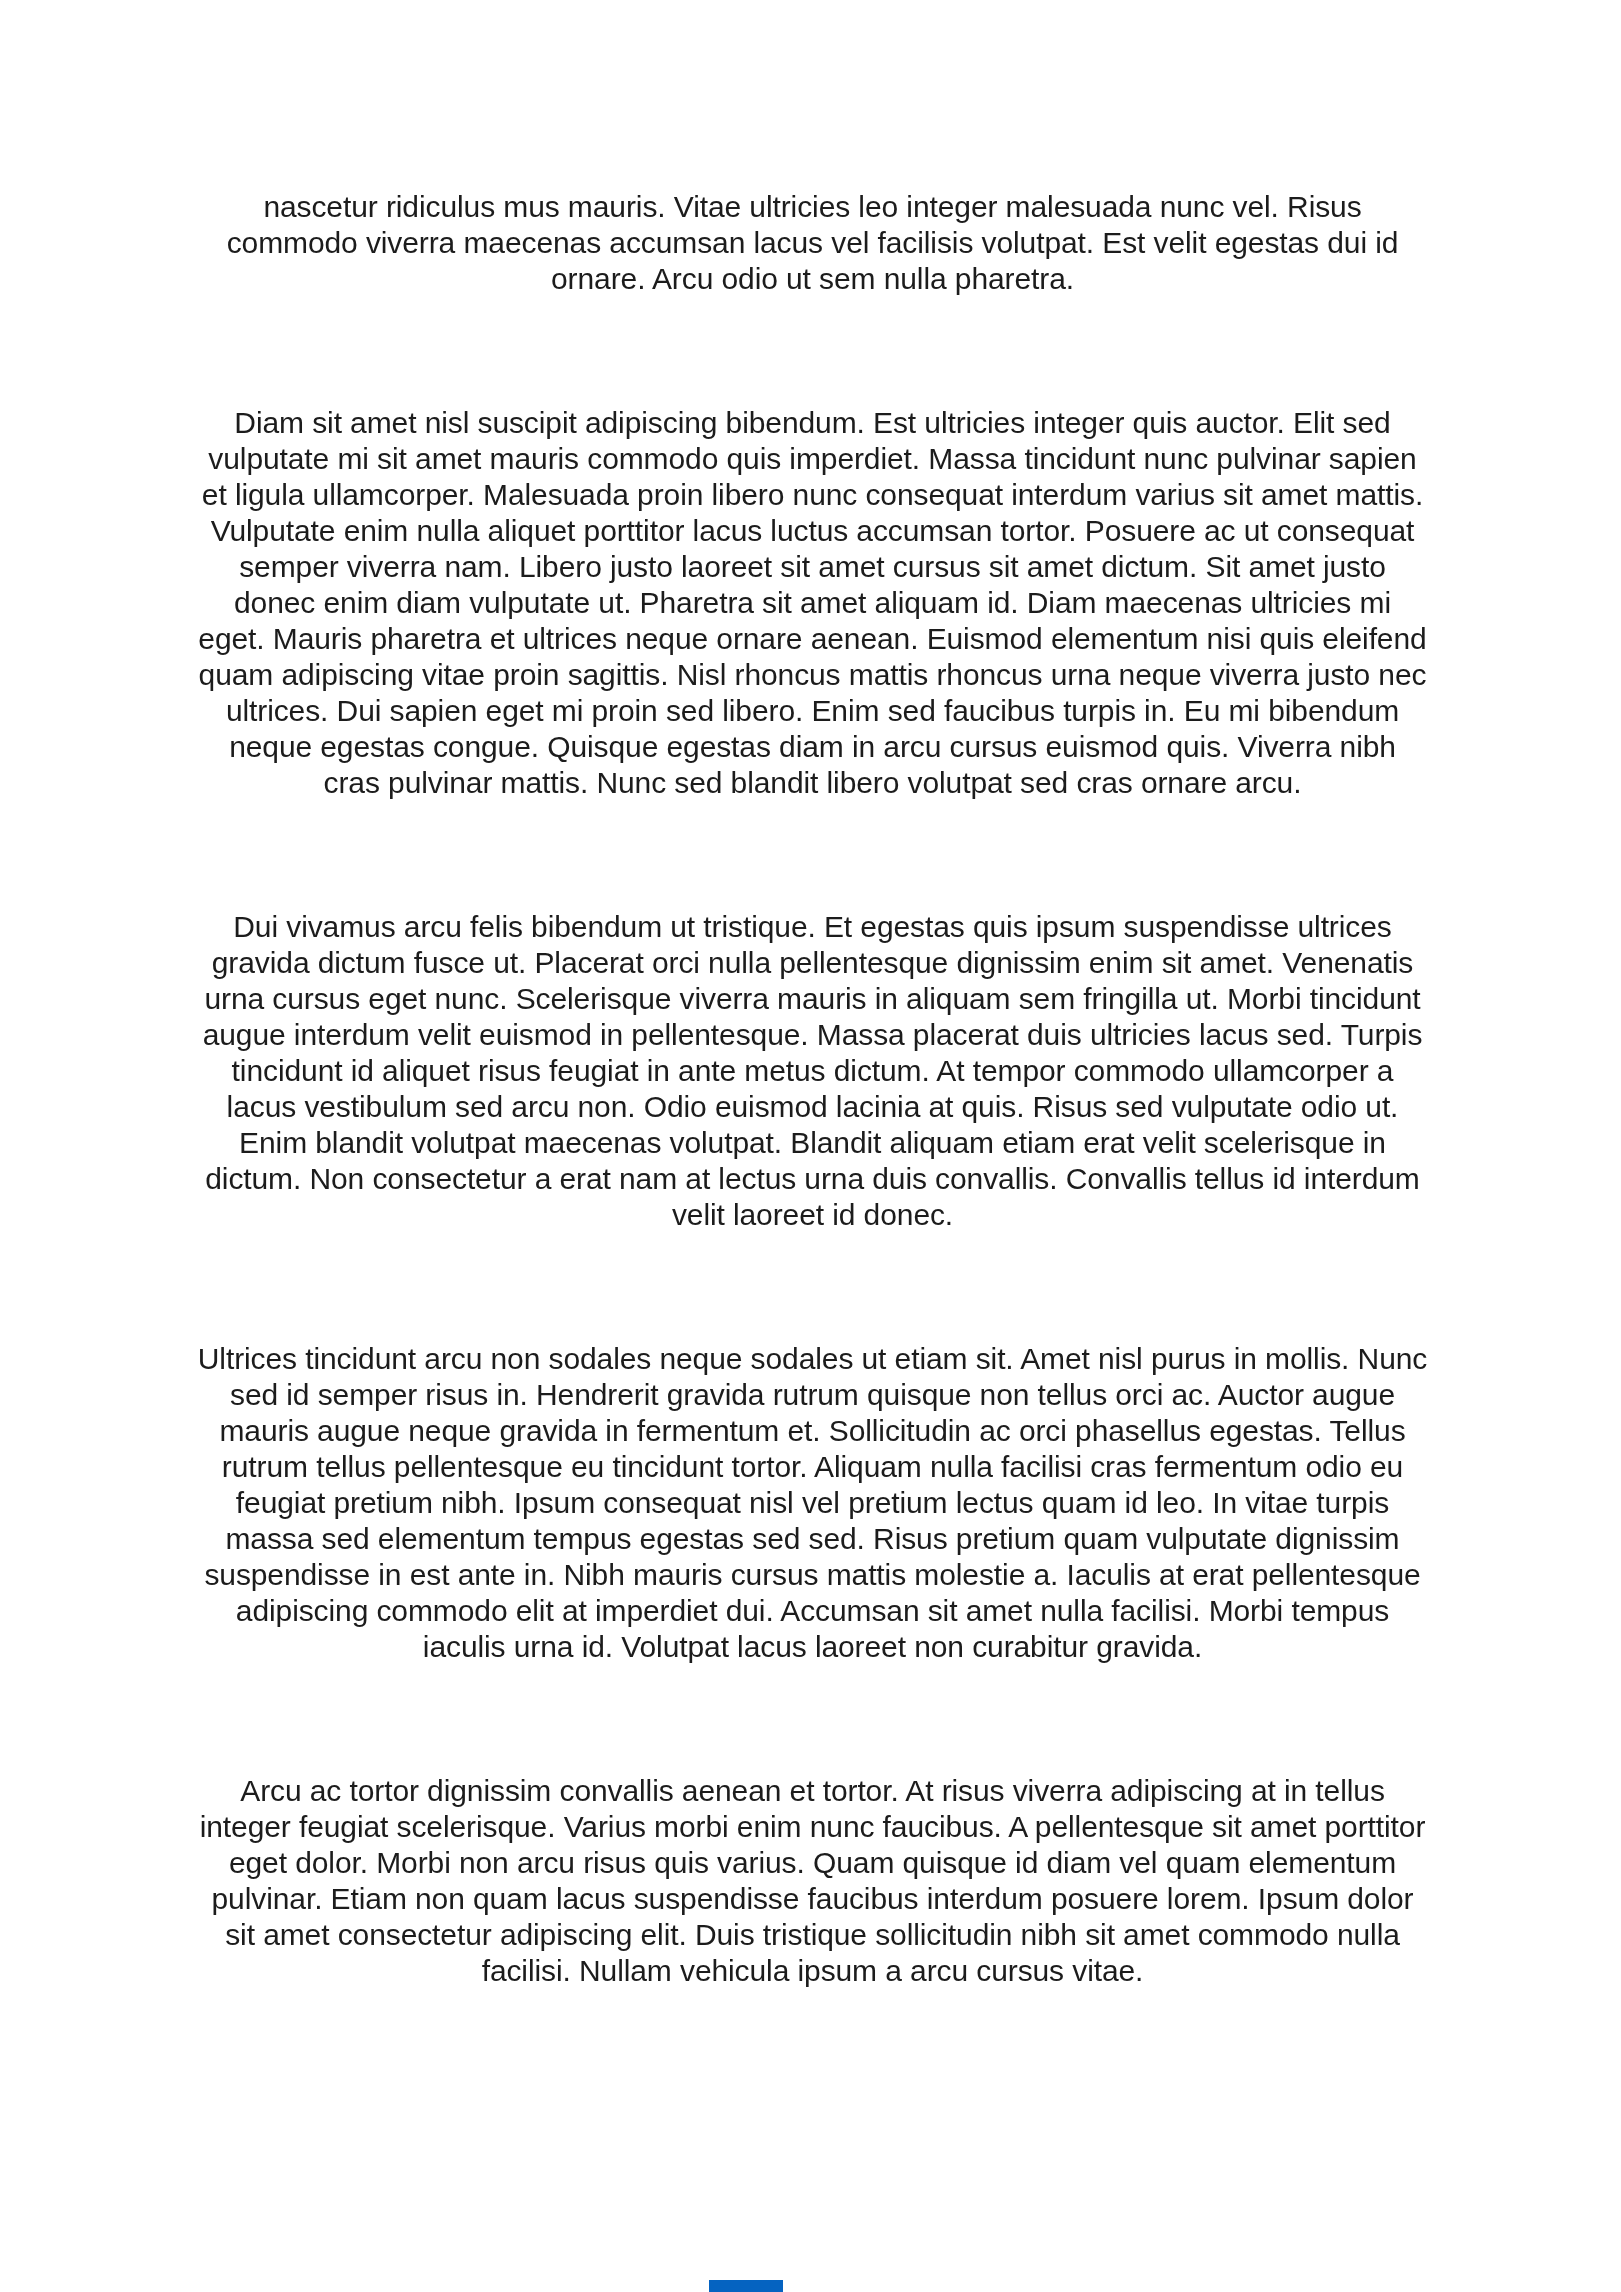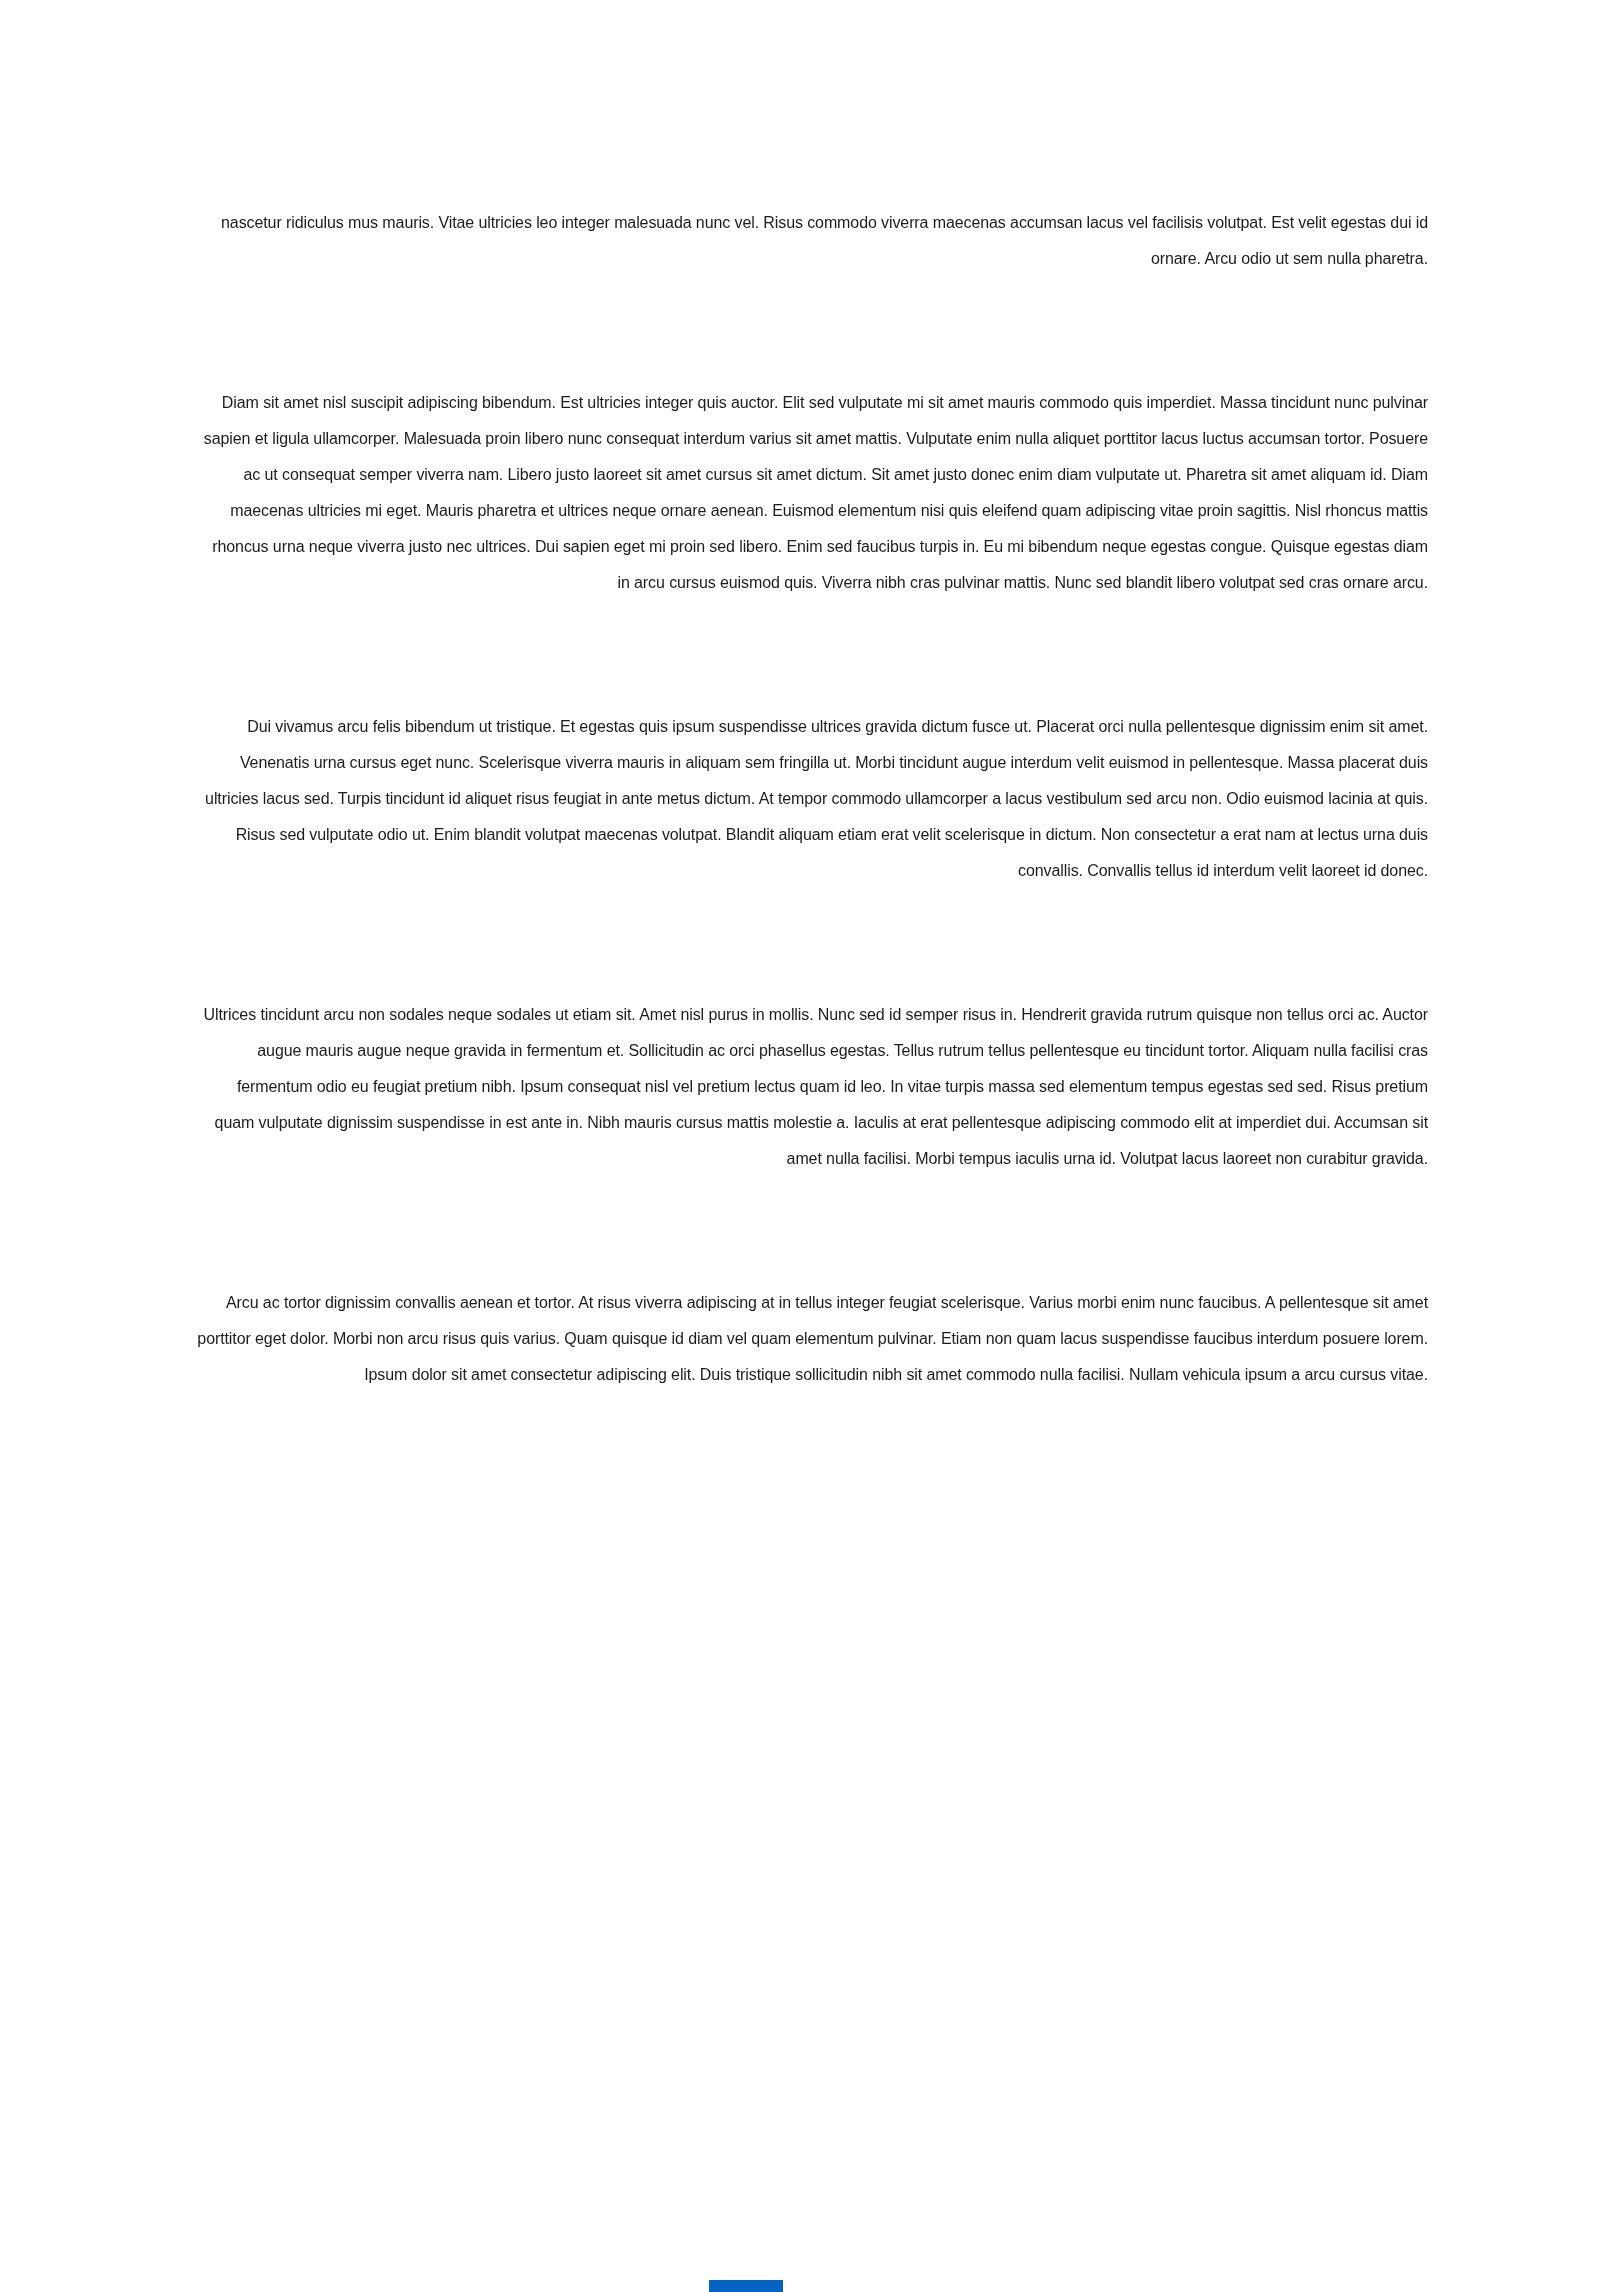--- a/index.html
+++ b/index.html
@@ -14,25 +14,24 @@
     background: #ffffff;
     overflow: hidden;
     font-family: "Liberation Sans", "DejaVu Sans", sans-serif;
   }
   .content {
     position: absolute;
     left: 197px;
     top: 189px;
     width: 1231px;
     color: #1c1c1c;
-    font-size: 16px;
+    font-size: 30px;
     line-height: 36px;
     letter-spacing: -0.1px;
-    text-align: right;
-    margin-top: 16px;
+    text-align: center;
   }
   .content p {
     margin: 0 0 108px 0;
   }
   .content p:last-child {
     margin-bottom: 0;
   }
   .clipped-link {
     position: absolute;
     left: 709px;

